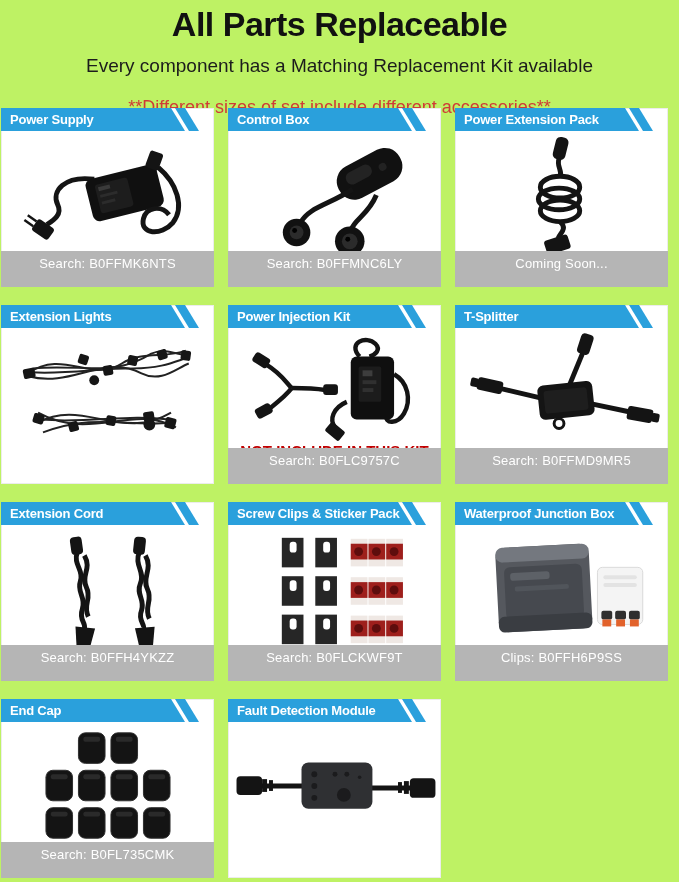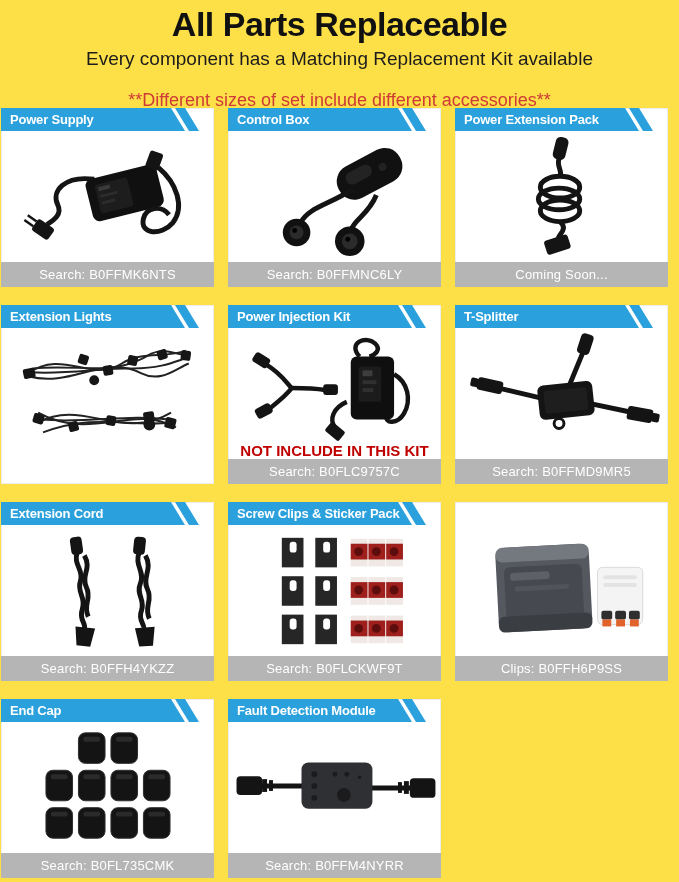--- a/index.html
+++ b/index.html
@@ -1,31 +1,31 @@
 <!DOCTYPE html>
 <html><head>
 <meta charset="utf-8">
 <style>
   * { margin:0; padding:0; box-sizing:border-box; }
   html,body { background:#fff; }
   .page {
     position:relative;
     width:679px; height:882px;
-    background:#fde047;
+    background:#bef264;
     font-family:"Liberation Sans", sans-serif;
     overflow:hidden;
   }
   
   .top { text-align:center; padding-top:2px; height:108px; }
   .main-title {
     font-size:34px; font-weight:700; color:#111;
     letter-spacing:-0.5px; line-height:44px;
   }
   .subtitle {
-    font-size:19px; color:#1c1c1c; line-height:24px; margin-top:1px;
+    font-size:19px; color:#1c1c1c; line-height:24px; margin-top:8px;
   }
   .warning {
     font-size:18px; color:#cf3b36; line-height:23px; margin-top:18px;
   }
   
   .grid {
     display:grid;
     grid-template-columns:repeat(3, 213px);
     gap:18px 14px;
     padding:0 1px;
@@ -57,21 +57,21 @@
     position:absolute; top:23px; left:0; right:0; bottom:25px;
     background:#fff; overflow:hidden;
   }
   .card-body svg { display:block; width:100%; height:100%; }
   .note {
     position:absolute; left:0; right:0; bottom:0;
     text-align:center; font-size:15px; font-weight:700; color:#c00000;
     letter-spacing:0px; line-height:14px;
   }
   .card-footer {
-    position:absolute; left:-1px; right:-1px; bottom:-1px; height:25px;
+    position:absolute; left:-1px; right:-1px; bottom:-1px; height:36px;
     background:var(--footer); text-align:center;
   }
   .card-footer span {
     font-size:13px; color:#fff; line-height:25px; letter-spacing:0.2px;
   }
 </style>
 </head>
 <body>
 
 <div class="page" style="--accent:#2AA0DC; --footer:#B5B5B5;">
@@ -364,20 +364,26 @@
                 <circle cx="148" cy="104" r="4.5"></circle>
                 <circle cx="166" cy="104" r="4.5"></circle>
             </g>
           </g>
         </svg>
       </div>
       <div class="card-footer"><span>Search: B0FLCKWF9T</span></div>
     </div>
 
     <div class="card">
+      <div class="card-header">
+        <div class="hbar">
+          <span class="htitle">Waterproof Junction Box</span>
+        </div>
+        <div class="hstripe"></div>
+      </div>
       <div class="card-body">
         <svg viewBox="0 0 211 131">
           <g transform="rotate(-3 88 62)">
             <rect x="40" y="20" width="95" height="86" rx="10" fill="#55585e"></rect>
             <rect x="40" y="20" width="95" height="15" rx="7" fill="#74787f"></rect>
             <rect x="48" y="40" width="79" height="54" rx="6" fill="#46494f"></rect>
             <rect x="54" y="46" width="40" height="8" rx="3" fill="#5d6167"></rect>
             <rect x="58" y="60" width="55" height="5" rx="2" fill="#51555b"></rect>
             <rect x="40" y="90" width="95" height="16" rx="6" fill="#3a3d42"></rect>
           </g>
@@ -457,17 +463,16 @@
             <circle cx="85" cy="52" r="3"></circle>
               <circle cx="85" cy="64" r="3"></circle>
               <circle cx="85" cy="76" r="3"></circle>
             <circle cx="106" cy="52" r="2.5"></circle>
               <circle cx="118" cy="52" r="2.5"></circle>
               <circle cx="131" cy="55" r="1.8"></circle>
             <circle cx="115" cy="73" r="7"></circle>
           </g>
         </svg>
       </div>
-      <div class="card-footer"><span>Search: B0FFM4NYRR</span></div>
     </div>
 
   </div>
 </div>
 
 </body></html>

